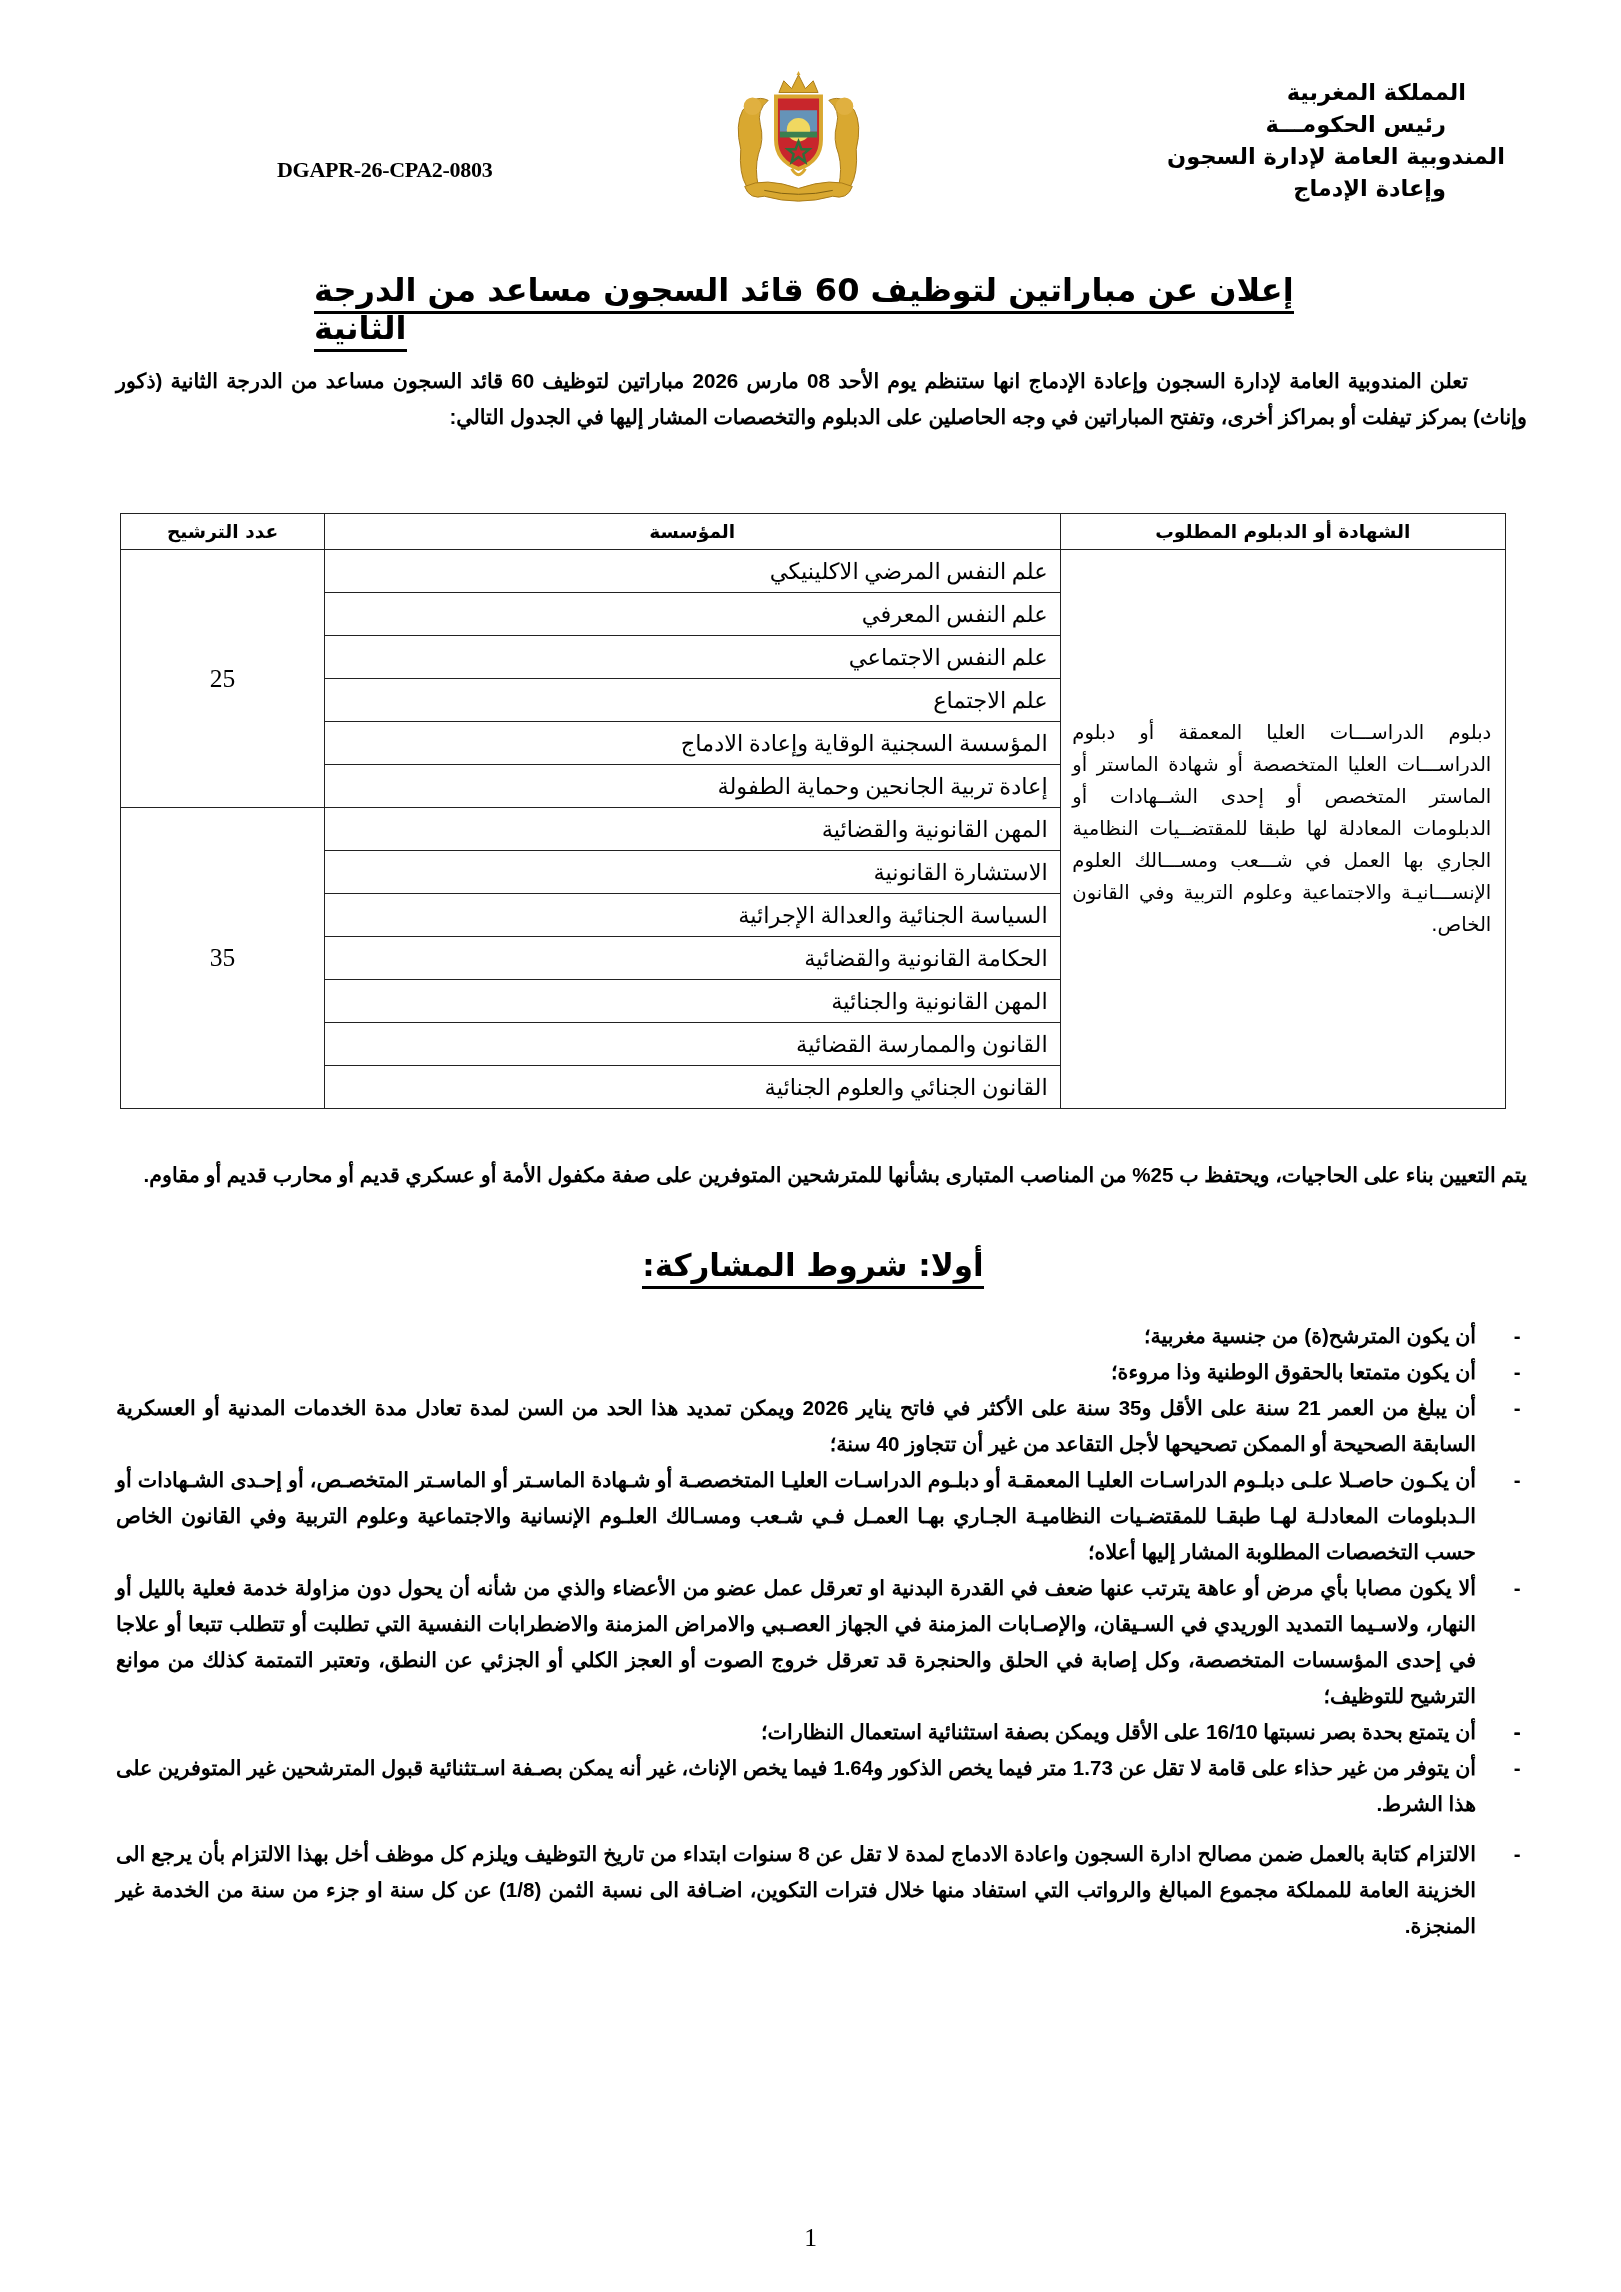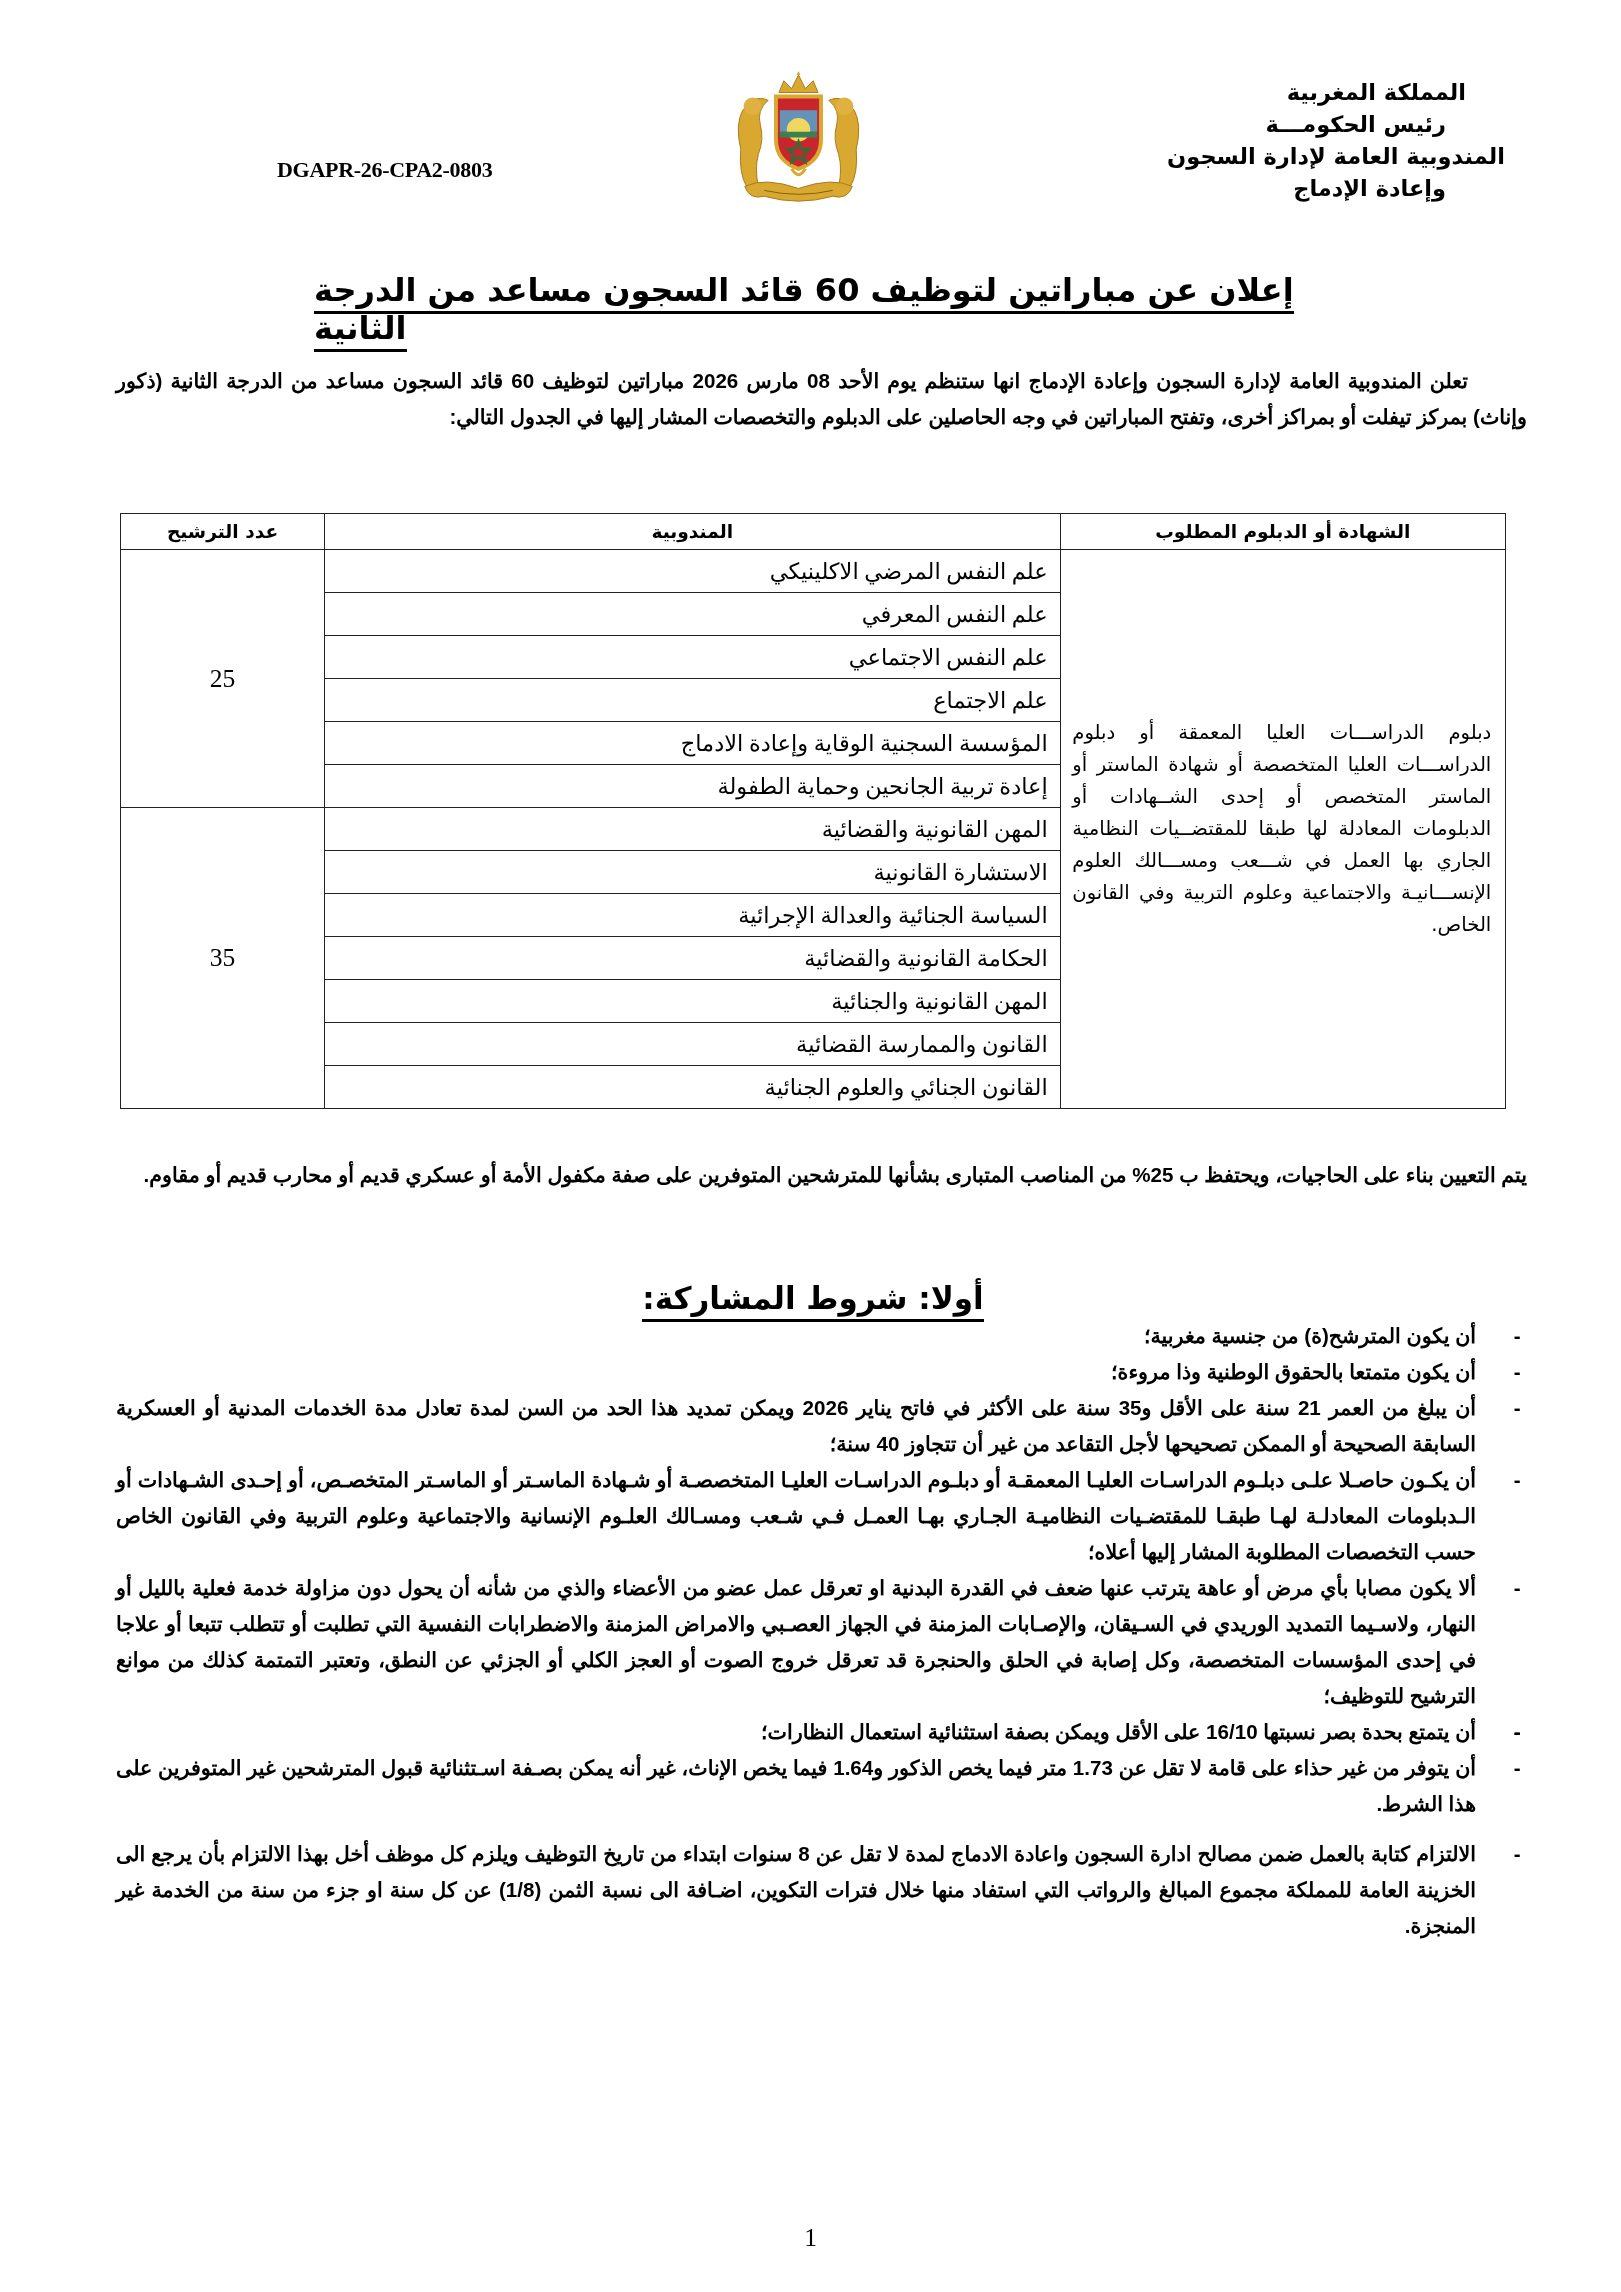--- a/index.html
+++ b/index.html
@@ -31,21 +31,21 @@
     font-family:"Liberation Serif", serif; }
   table.spec th, table.spec td { border:1.6px solid #222; }
   table.spec th { height:35px; font-family:"DejaVu Sans", sans-serif; font-weight:bold; font-size:18.6px; text-align:center; padding:0; }
   table.spec td.sp { height:42px; font-size:22.5px; text-align:right; padding:0 11.8px 0 5.9px; white-space:nowrap; }
   table.spec td.cnt { font-size:25.5px; text-align:center; width:201px; }
   table.spec td.dip { width:419px; font-family:"DejaVu Sans", sans-serif; font-size:19.6px; line-height:32px; text-align:justify; padding:0 13.7px 0 11.8px; vertical-align:middle; }
 
   .quota { position:absolute; left:116px; top:1157px; width:1411px; font-size:20.6px; line-height:36px; font-weight:bold; }
 
   .section { position:absolute; left:627px; top:1247px; width:372px; text-align:center; direction:rtl;
-    font-family:"DejaVu Sans", sans-serif; font-weight:bold; font-size:31px;margin-top:33px; }
+    font-family:"DejaVu Sans", sans-serif; font-weight:bold; font-size:31px; }
   .section span { border-bottom:3.9px solid #000; padding-bottom:2.9px; }
 
   .conds { position:absolute; left:116px; top:1318px; width:1411px; margin:0; padding:0; list-style:none; direction:rtl; }
   .conds li { position:relative; padding-right:51px; font-family:"Liberation Sans", sans-serif; font-size:20.6px; line-height:36px;
     text-align:justify; font-weight:bold; }
   .conds li .bullet { position:absolute; right:0; top:0; width:19.6px; text-align:center; font-weight:bold; }
   .conds li.strong { font-weight:900; margin-top:13.7px; }
 
   .pageno { position:absolute; left:796px; top:2223px; width:29px; text-align:center; font-family:"Liberation Serif", serif; font-size:25.5px; }
 </style>
@@ -85,21 +85,21 @@
   <div class="ref">DGAPR-26-CPA2-0803</div>
 
   <div class="title"><span>إعلان عن مباراتين لتوظيف 60 قائد السجون مساعد من الدرجة الثانية</span></div>
 
   <div class="intro rtl"><span>تعلن المندوبية العامة لإدارة السجون وإعادة الإدماج انها ستنظم يوم </span><b>الأحد 08 مارس 2026</b><span> مباراتين لتوظيف </span><b>60</b><span> قائد السجون مساعد من الدرجة الثانية </span><b>(ذكور وإناث)</b><span> بمركز تيفلت أو بمراكز أخرى، وتفتح المباراتين في وجه الحاصلين على الدبلوم والتخصصات المشار إليها في الجدول التالي:</span></div>
 
   <table class="spec">
     <thead>
       <tr>
         <th>الشهادة أو الدبلوم المطلوب</th>
-        <th>المندوبية</th>
+        <th>المؤسسة</th>
         <th>عدد الترشيح</th>
       </tr>
     </thead>
     <tbody>
       <tr>
         <td class="dip" rowspan="13">دبلوم الدراســـات العليا المعمقة أو دبلوم الدراســـات العليا المتخصصة أو شهادة الماستر أو الماستر المتخصص أو إحدى الشــهادات أو الدبلومات المعادلة لها طبقا للمقتضــيات النظامية الجاري بها العمل في شـــعب ومســـالك العلوم الإنســـانيـة والاجتماعية وعلوم التربية وفي القانون الخاص.</td>
         <td class="sp">علم النفس المرضي الاكلينيكي</td>
         <td class="cnt" rowspan="6">25</td>
       </tr>
       <tr>

